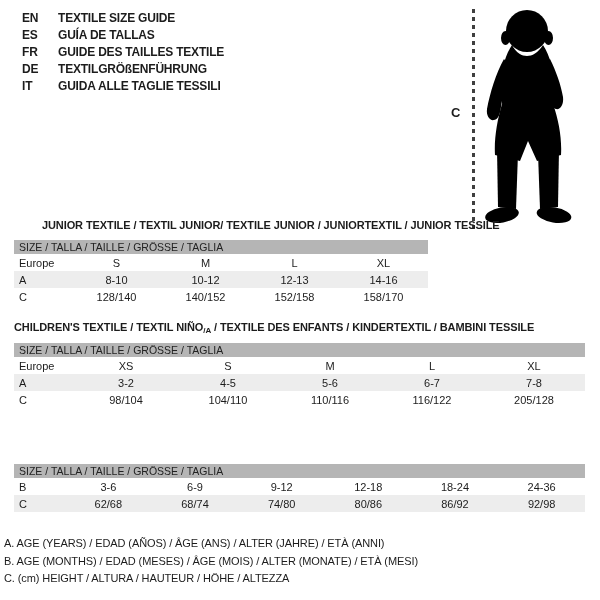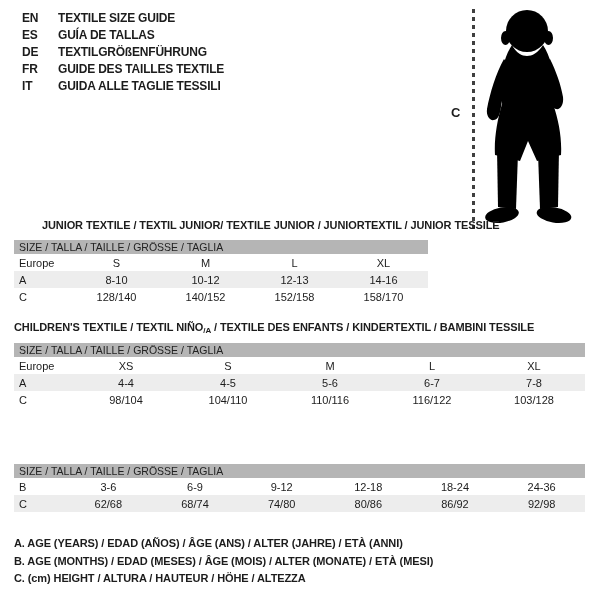--- a/index.html
+++ b/index.html
@@ -38,44 +38,44 @@
                         overflow:hidden; white-space:nowrap; }
   table.size-table tr.hdr td { background:#b5b5b5; height:14px; font-size:10.5px;
                                text-align:left; padding-left:5px; color:#222222;margin-top:28px; }
   table.size-table td.lbl { text-align:left; padding-left:5px; }
   table.size-table tr.alt td { background:#ededed; }
   #t1 col.c-lbl { width:58px; }
   #t2 col.c-lbl { width:61px; }
   #t3 col.c-lbl { width:51px; }
 
   
-  .notes { position:absolute; left:14px; top:535px; font-weight:bold; font-size:11px;
+  .notes { position:absolute; left:4px; top:535px; font-weight:normal; font-size:11px;
            line-height:17.5px; letter-spacing:-0.1px; white-space:nowrap; }
 </style>
 </head>
 <body>
 
 <div class="canvas">
 
   <div class="langs">
     <div class="lang-row">
       <span class="lang-code">EN</span>
       <span class="lang-label">TEXTILE SIZE GUIDE</span>
     </div>
     <div class="lang-row">
       <span class="lang-code">ES</span>
       <span class="lang-label">GUÍA DE TALLAS</span>
     </div>
     <div class="lang-row">
+      <span class="lang-code">FR</span>
+      <span class="lang-label">GUIDE DES TAILLES TEXTILE</span>
+    </div>
+    <div class="lang-row">
       <span class="lang-code">DE</span>
       <span class="lang-label">TEXTILGRÖßENFÜHRUNG</span>
-    </div>
-    <div class="lang-row">
-      <span class="lang-code">FR</span>
-      <span class="lang-label">GUIDE DES TAILLES TEXTILE</span>
     </div>
     <div class="lang-row">
       <span class="lang-code">IT</span>
       <span class="lang-label">GUIDA ALLE TAGLIE TESSILI</span>
     </div>
   </div>
 
   <div class="dash-line"></div>
   <div class="height-marker">C</div>
   <svg class="baby" viewBox="0 0 110 218" aria-hidden="true">
@@ -148,33 +148,33 @@
     <tr>
       <td class="lbl">Europe</td>
       <td>XS</td>
       <td>S</td>
       <td>M</td>
       <td>L</td>
       <td>XL</td>
     </tr>
     <tr class="alt">
       <td class="lbl">A</td>
-      <td>4-4</td>
+      <td>3-2</td>
       <td>4-5</td>
       <td>5-6</td>
       <td>6-7</td>
       <td>7-8</td>
     </tr>
     <tr>
       <td class="lbl">C</td>
       <td>98/104</td>
       <td>104/110</td>
       <td>110/116</td>
       <td>116/122</td>
-      <td>103/128</td>
+      <td>205/128</td>
     </tr>
   </tbody>
     </table>
 
   <table class="size-table" id="t3">
     <colgroup>
         <col class="c-lbl">
         <col>
         <col>
         <col>

